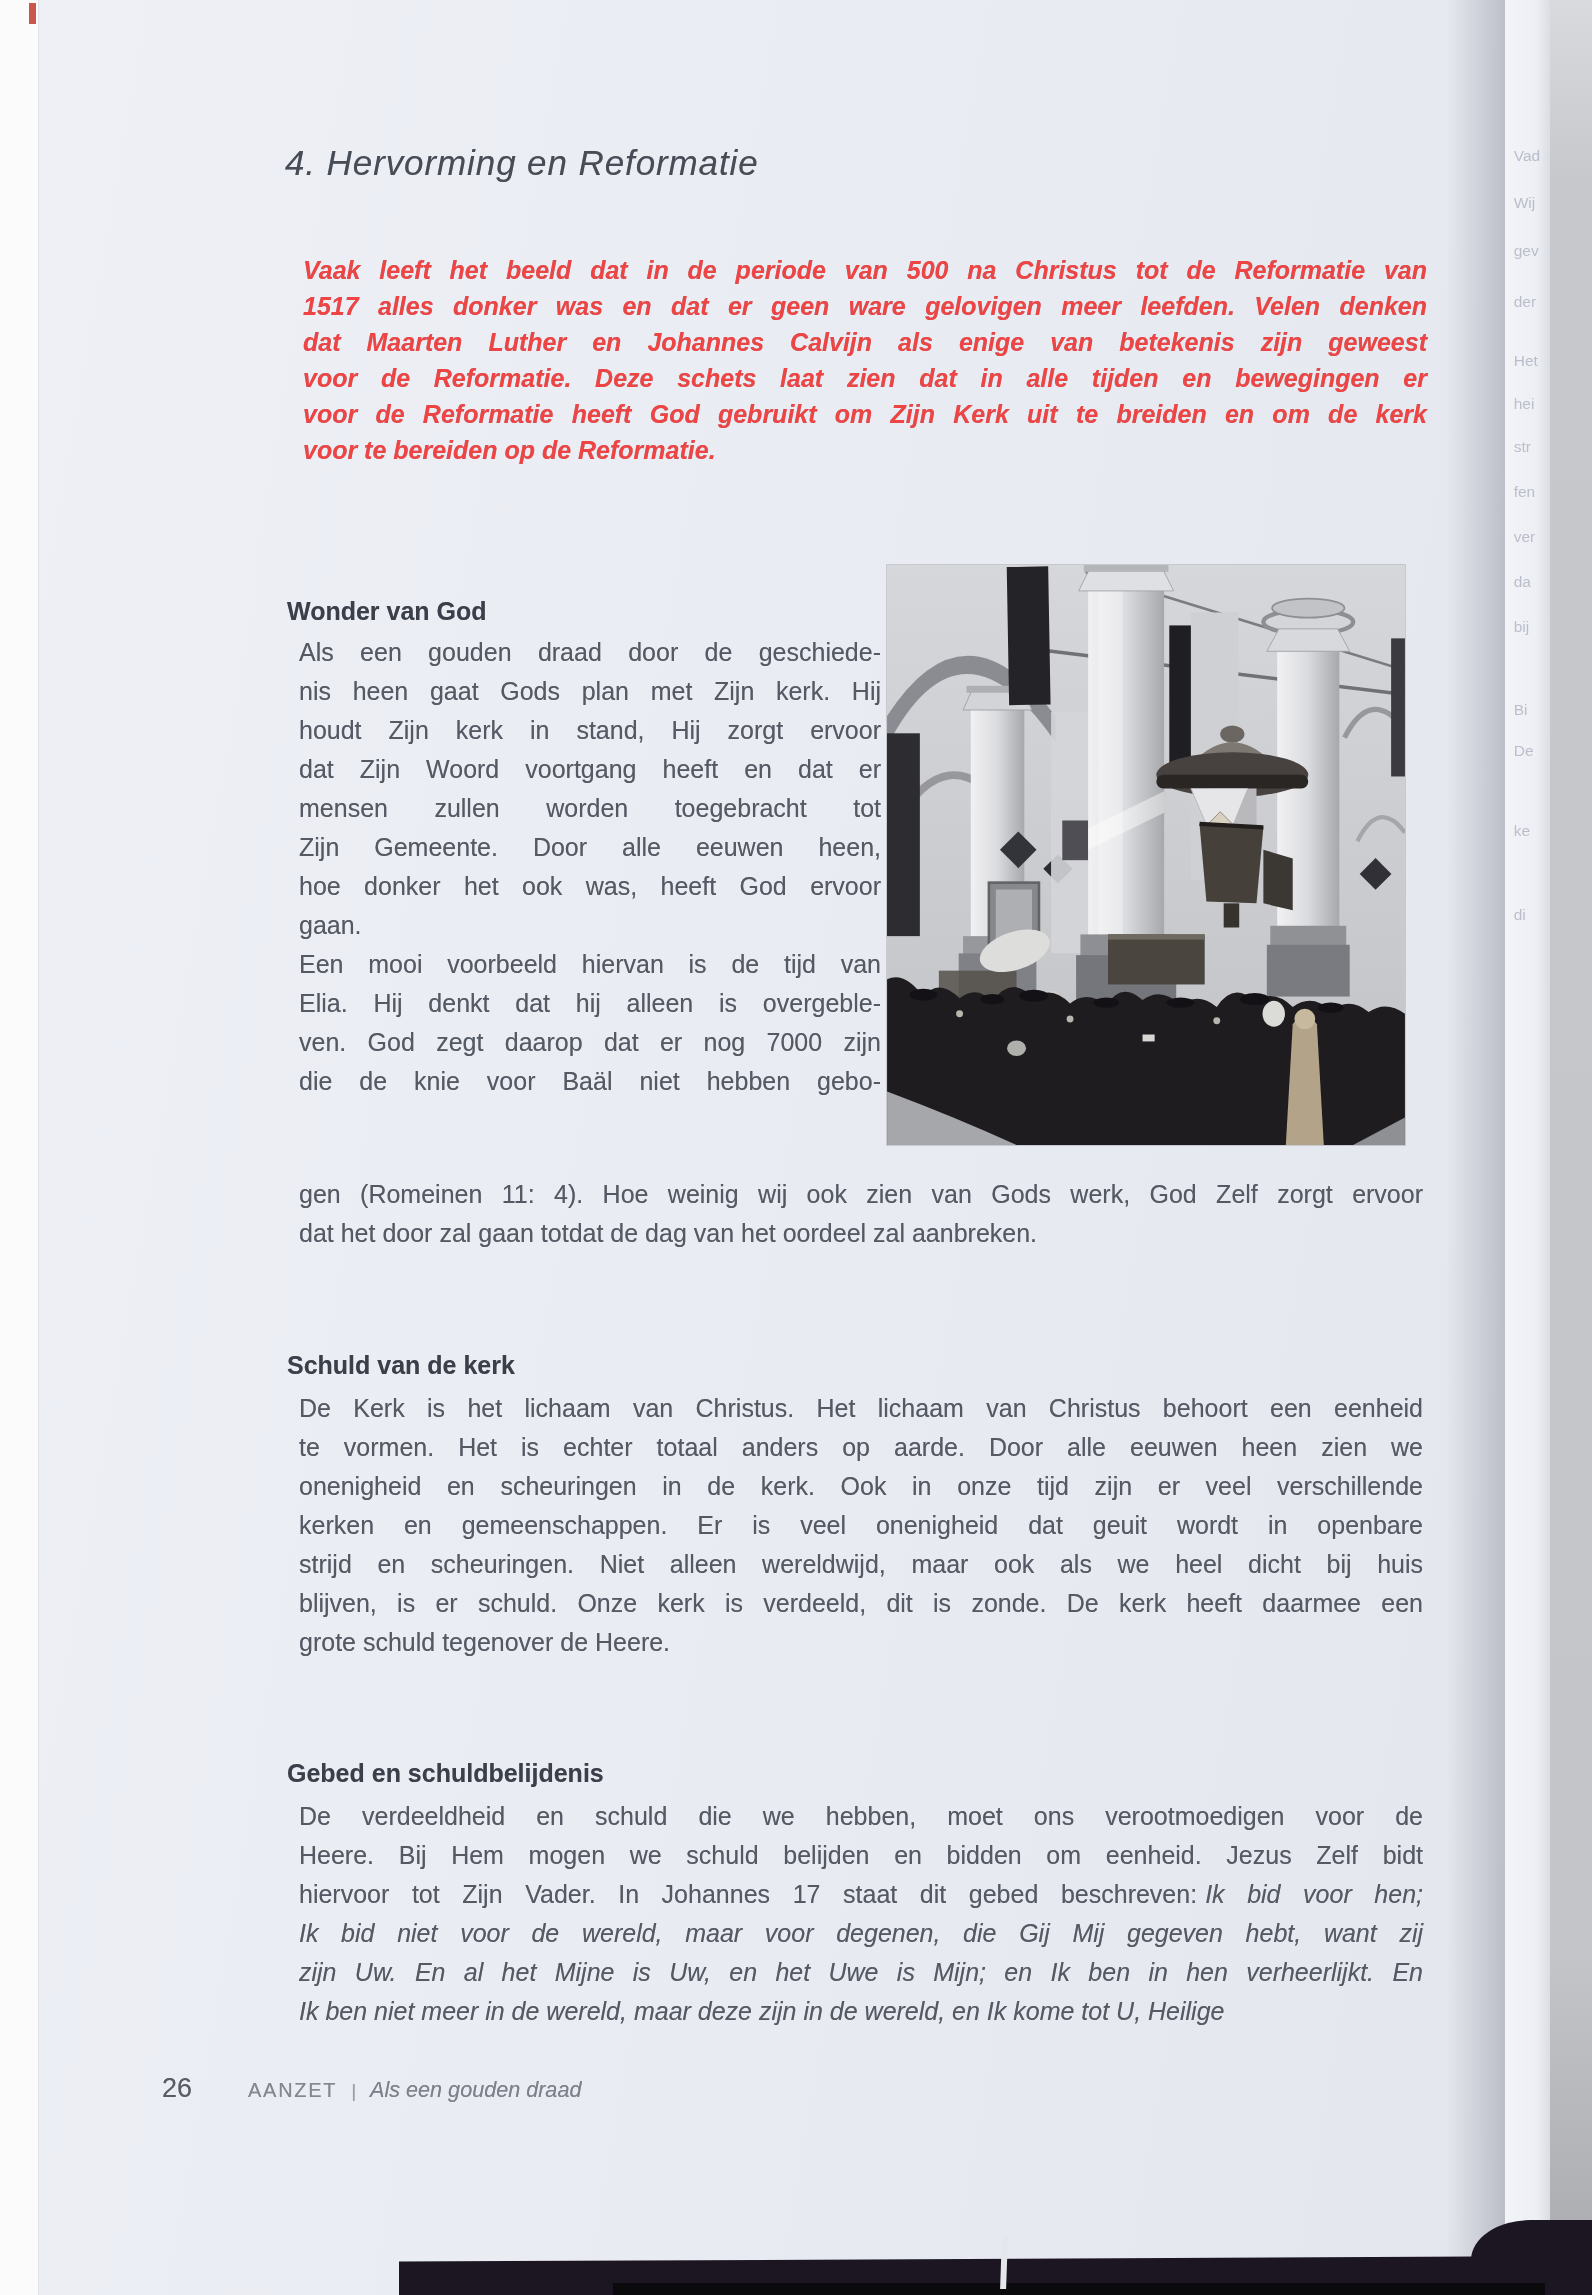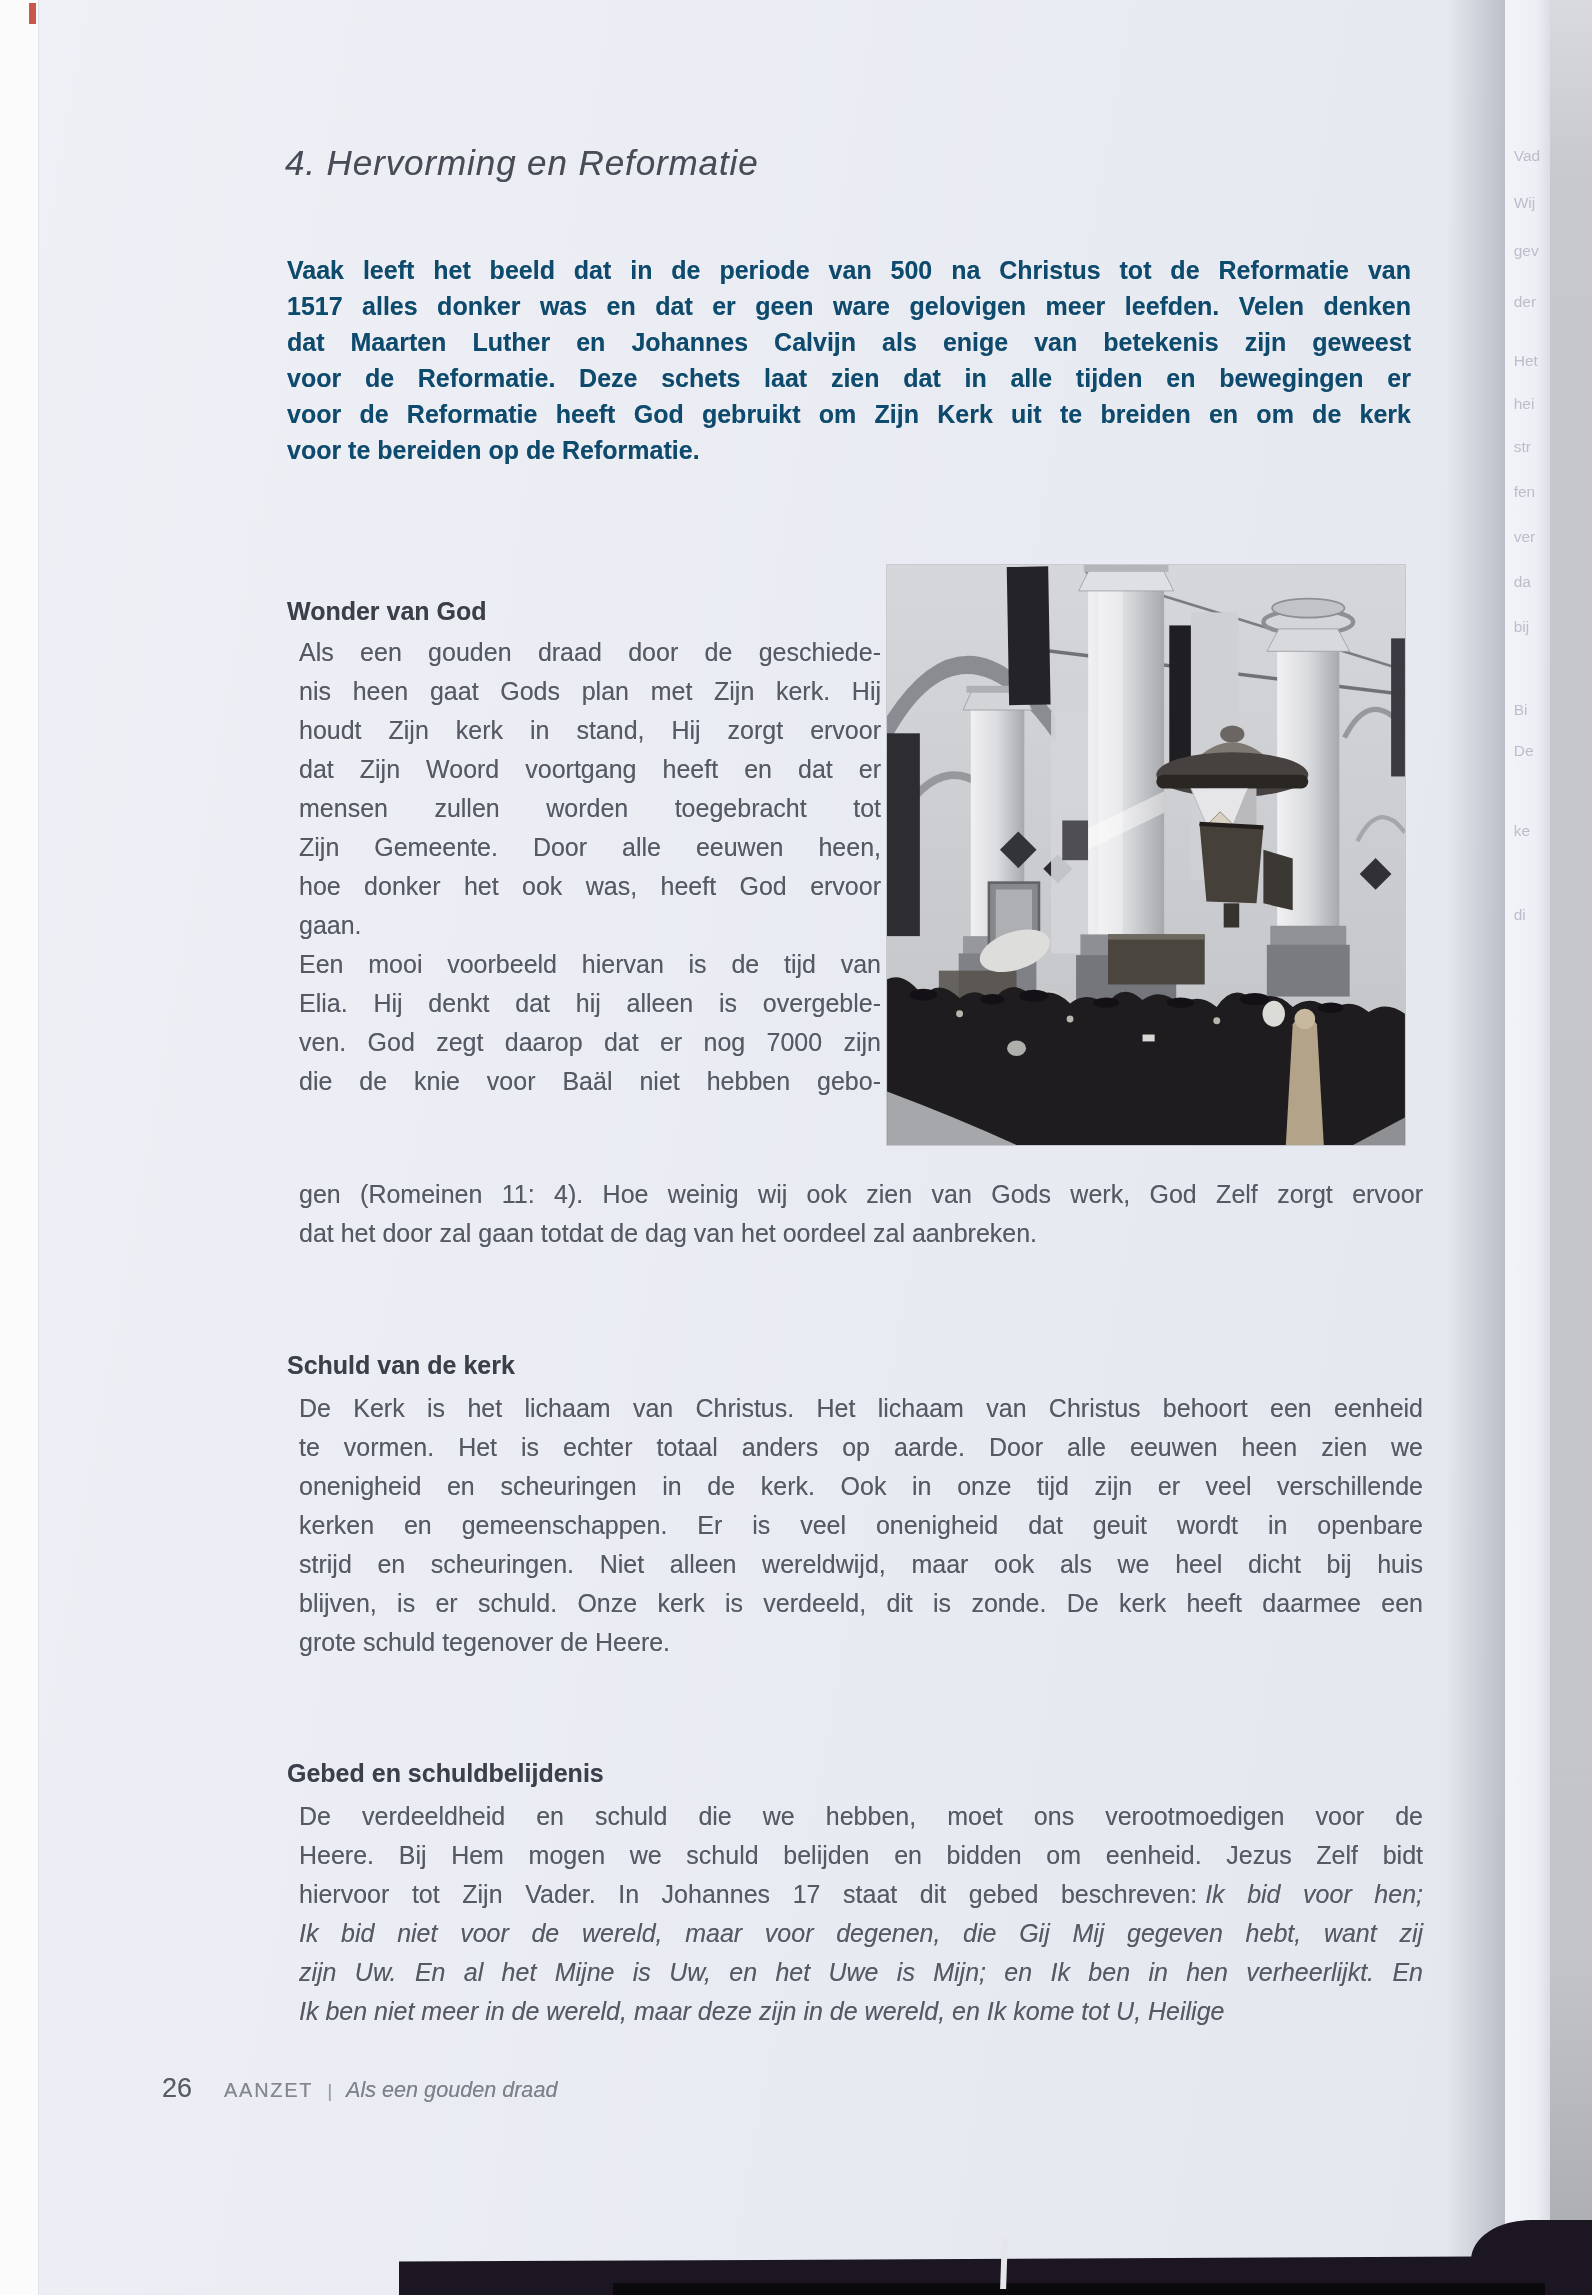--- a/index.html
+++ b/index.html
@@ -24,38 +24,38 @@
   .band2{position:absolute;left:613px;top:2283px;width:932px;height:12px;background:#0a0a0d;}
   .wedge{position:absolute;left:1471px;top:2220px;width:121px;height:43px;background:#1b1622;
          border-radius:60px 0 0 0/40px 0 0 0;}
   .scratch{position:absolute;left:1001px;top:2237px;width:6px;height:52px;background:#e4e6eb;
            transform:rotate(2deg);}
 
   
   .txt{text-shadow:0 0 0.5px rgba(90,95,105,.5);}
   .title{position:absolute;left:285px;top:143px;font-size:35px;font-style:italic;
          color:#474c56;letter-spacing:0.9px;}
-  .intro{position:absolute;left:287px;top:252px;width:1124px;font-weight:bold;
-         font-size:25px;line-height:36px;color:#0c4a6e;}
+  .intro{position:absolute;left:303px;top:252px;width:1124px;font-weight:bold;
+         font-size:25px;line-height:36px;color:#ef4444;font-style:italic;}
   .h{position:absolute;left:287px;font-weight:bold;font-size:25px;color:#3a3f49;}
   .h1{top:597px;} .h2{top:1351px;} .h3{top:1759px;}
   .bodytxt{font-size:25px;color:#545963;margin-left:12px;}
   .narrow{position:absolute;left:287px;top:633px;width:582px;line-height:39px;}
   .wide{position:absolute;left:287px;top:1175px;width:1124px;line-height:39px;}
   .p2{position:absolute;left:287px;top:1389px;width:1124px;line-height:39px;}
   .p3{position:absolute;left:287px;top:1797px;width:1124px;line-height:39px;}
   .jl{text-align:justify;text-align-last:justify;}
   .ll{text-align:left;}
   .it{font-style:italic;}
   .itsp{font-style:italic;margin-left:.32em;}
 
   
   .footer{position:absolute;left:162px;top:2073px;display:flex;align-items:baseline;}
   .f-num{font-size:27px;color:#575c65;}
-  .f-series{margin-left:32px;font-size:20px;letter-spacing:1.7px;color:#83878f;}
+  .f-series{margin-left:56px;font-size:20px;letter-spacing:1.7px;color:#83878f;}
   .f-sep{margin:0 14px;font-size:19px;color:#9aa0a8;}
   .f-book{font-size:21.6px;font-style:italic;color:#7c818b;}
 
   
   .frags{position:absolute;left:1512px;top:0;width:38px;height:2295px;overflow:hidden;}
   .frag{position:absolute;left:1.7px;font-size:15.5px;color:#8f95a5;opacity:.55;}
 
   
   .painting{position:absolute;left:887px;top:565px;width:518px;height:580px;
             box-shadow:0 0 0 0.9px rgba(150,152,160,.45);}

